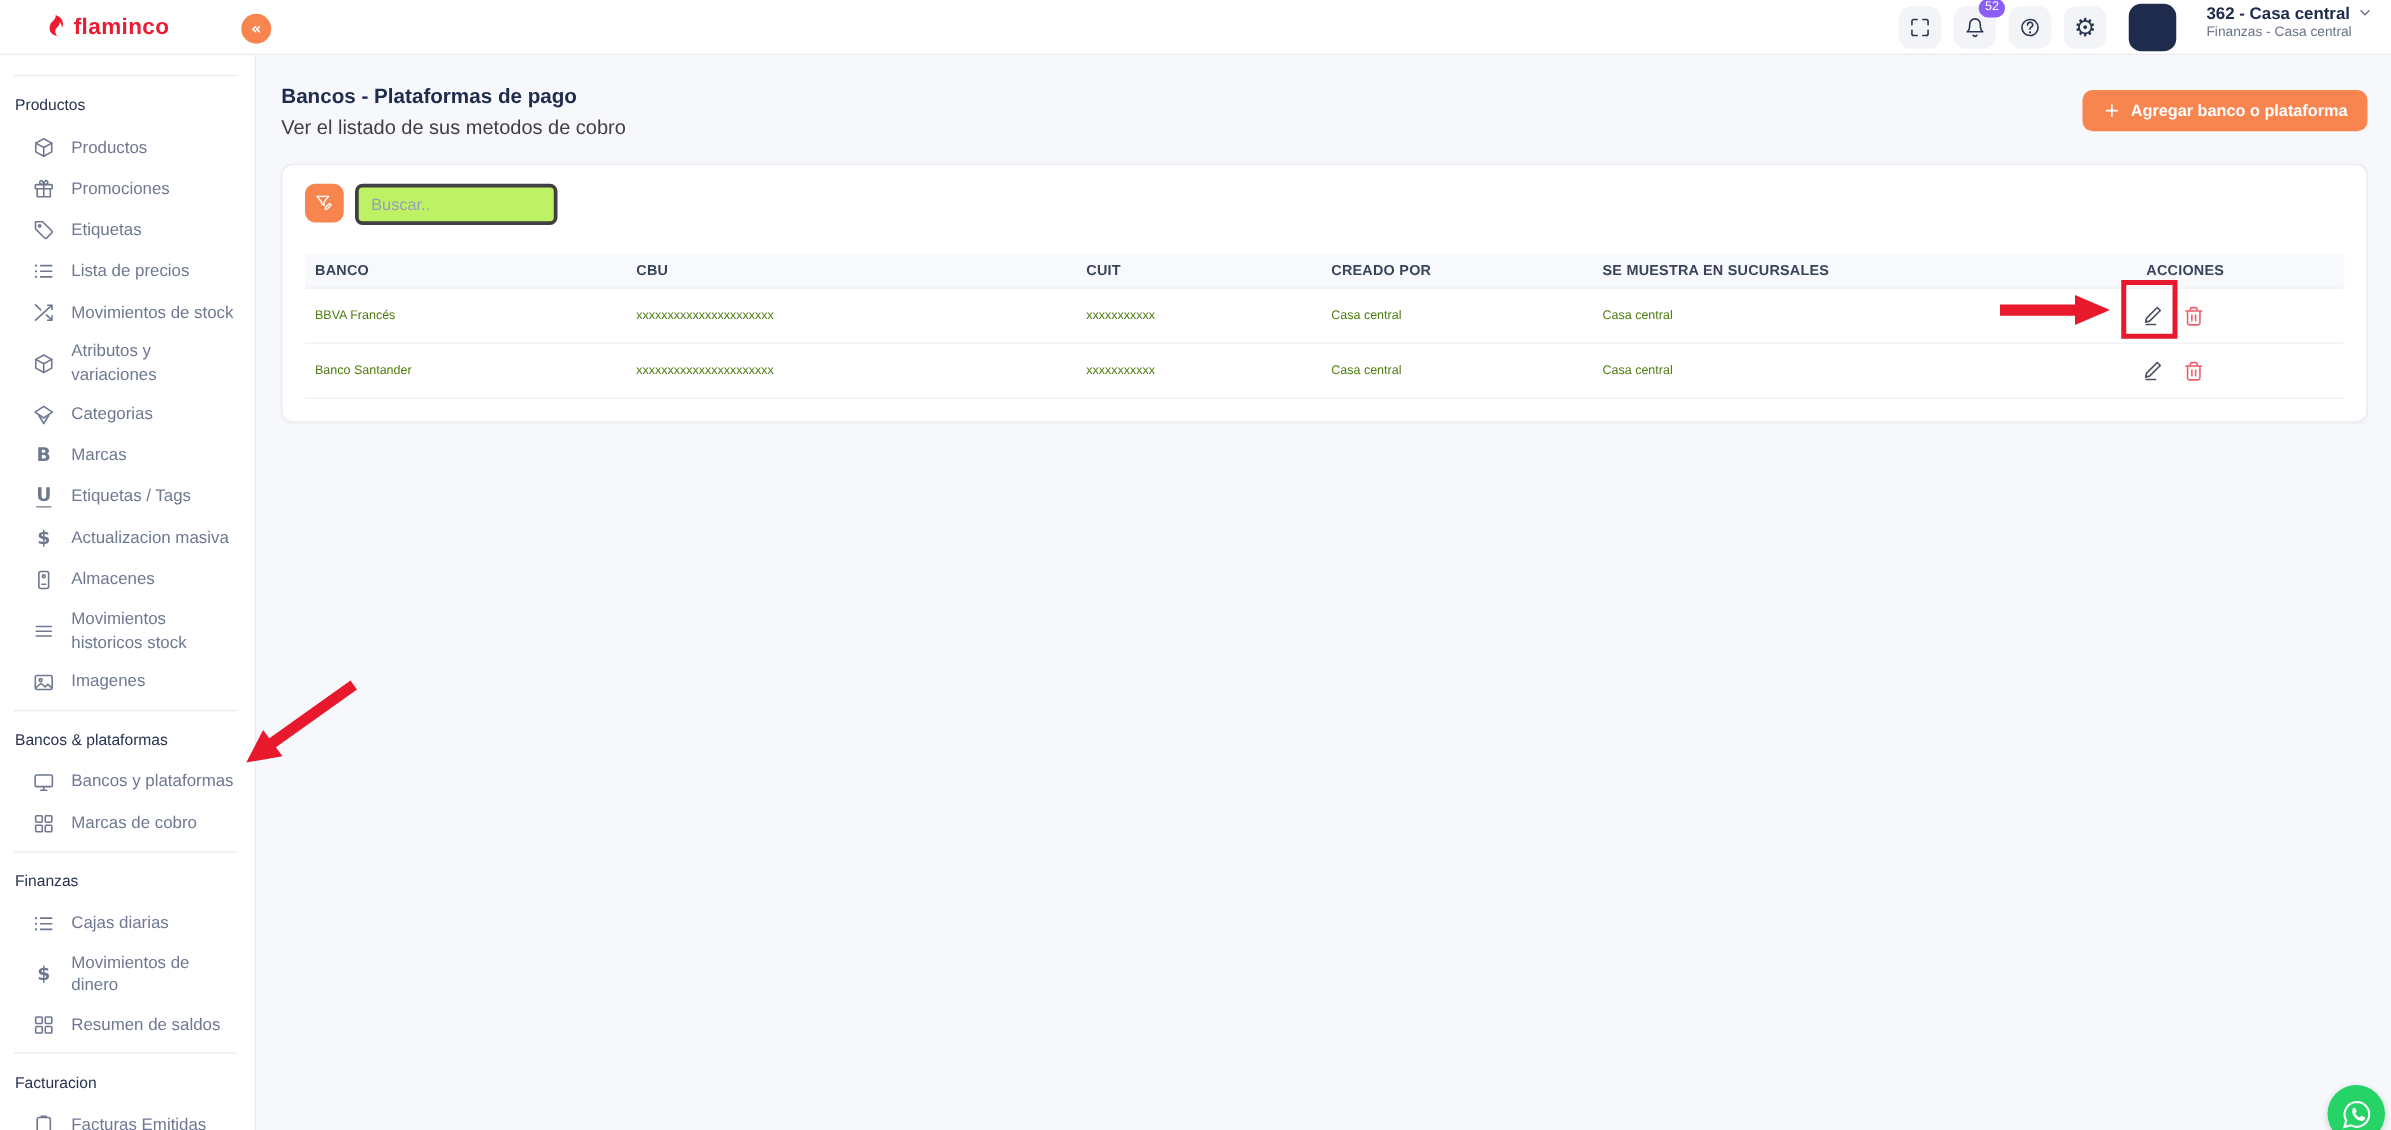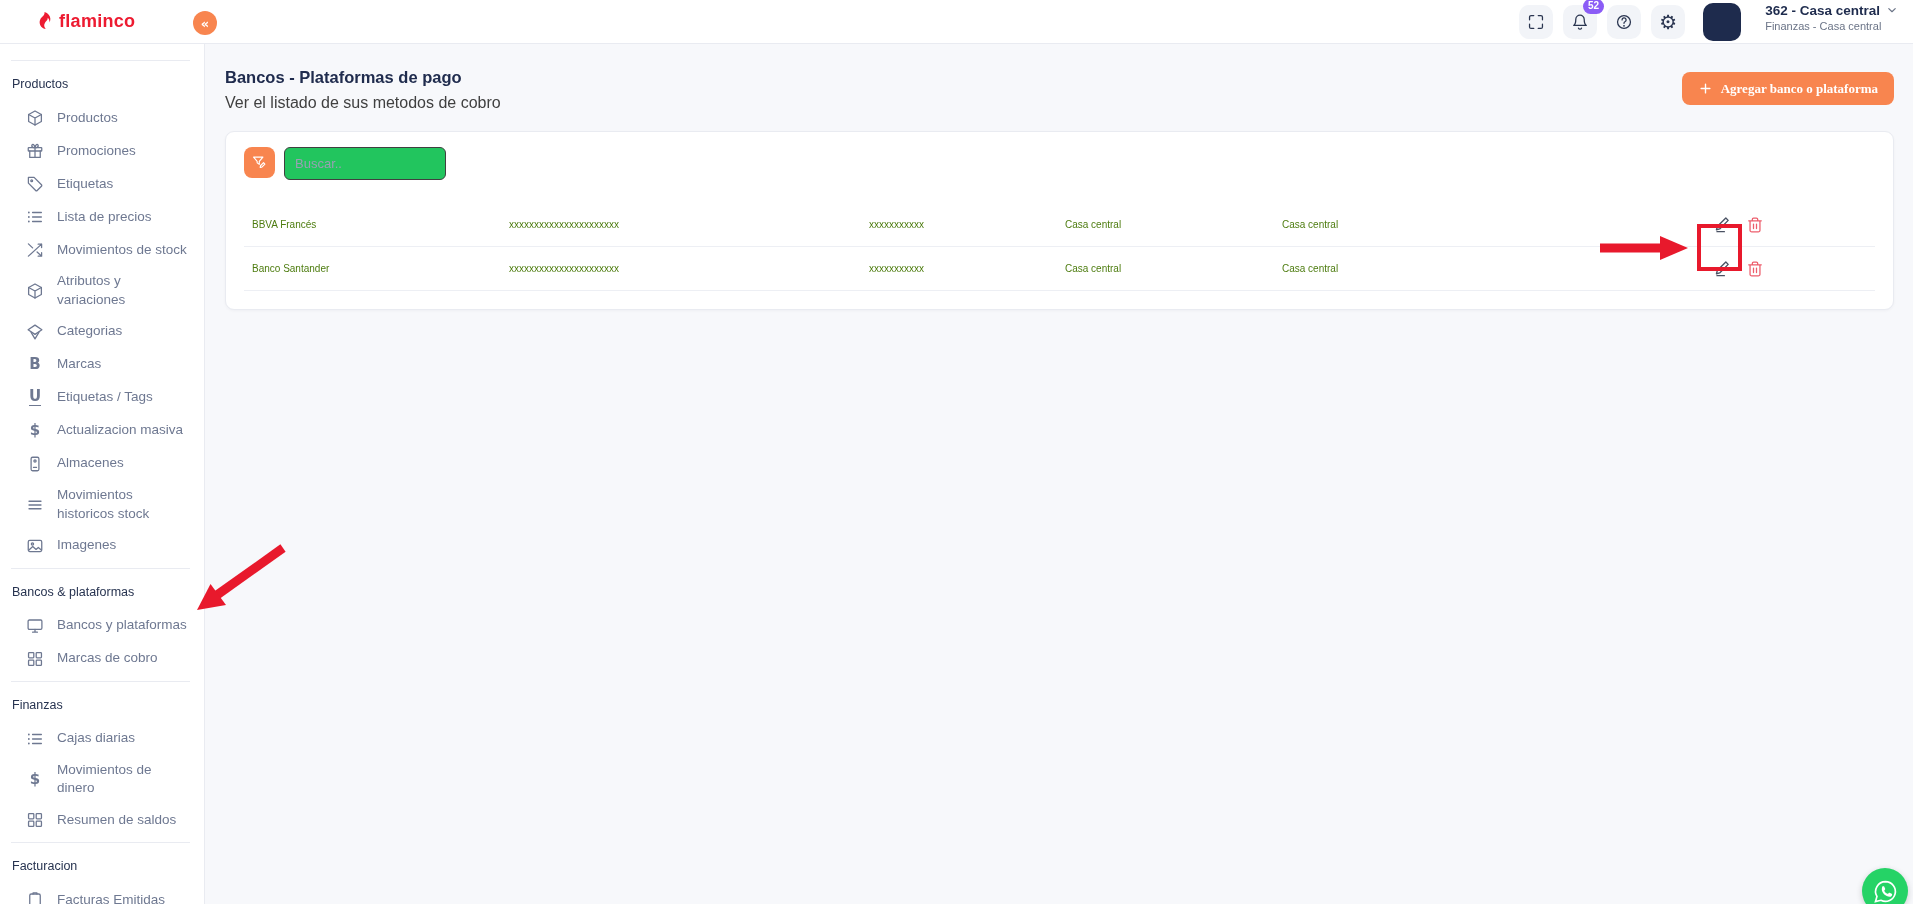--- a/index.html
+++ b/index.html
@@ -13,21 +13,21 @@
   .gear-g{font-size:20px;font-weight:400}
 
   
   .topbar{position:absolute;top:0;left:0;right:0;height:44px;background:#fff;border-bottom:1px solid #E9EBF1;display:flex;align-items:center;justify-content:space-between;padding:0 14px 0 33px;z-index:5}
   .brand{display:flex;align-items:center;gap:5px;color:#ED1B31}
   .brand .flame{width:21px;height:21px;color:#ED1B31}
   .brand-name{font-size:18px;font-weight:bold;letter-spacing:.3px}
   .topbar-right{display:flex;align-items:center;gap:10px}
   .icon-btn{position:relative;width:34px;height:34px;border-radius:10px;background:#F2F4F8;border:none;display:flex;align-items:center;justify-content:center;color:#2A3550;cursor:pointer}
   .icon-btn .icon{width:18px;height:18px}
-  .badge{position:absolute;top:-6px;right:-7px;background:#8b5cf6;color:#fff;font-size:10px;font-weight:bold;padding:2.5px 5px;border-radius:9px;line-height:1}
+  .badge{position:absolute;top:-6px;right:-7px;background:#8b5cf6;color:#fff;font-size:10px;font-weight:normal;padding:2.5px 5px;border-radius:9px;line-height:1}
   .account{display:flex;align-items:flex-start;gap:24px;margin-left:8px;cursor:pointer}
   .avatar{width:38px;height:38px;border-radius:10px;background:#1E2B4D}
   .account-name{font-size:13.5px;font-weight:bold;color:#1E2B4D;display:flex;align-items:center;gap:5px;white-space:nowrap}
   .account-sub{font-size:11px;color:#6B7487;margin-top:2px;white-space:nowrap}
   .chev{width:14px;height:14px;color:#6B7487}
 
   .collapse-btn{position:absolute;left:193px;top:11px;width:24px;height:24px;border-radius:50%;background:#F8854F;border:none;color:#fff;display:flex;align-items:center;justify-content:center;z-index:6;cursor:pointer}
   .collapse-btn .tglyph{font-size:13px;font-weight:bold}
 
   
@@ -37,28 +37,28 @@
   .side-item{display:flex;align-items:center;gap:13px;padding-left:26px;color:#6E7891;font-size:13.5px;min-height:22px;margin-bottom:11px;cursor:pointer}
   .sicon{width:18px;height:18px;display:flex;align-items:center;justify-content:center;color:#6E7891}
   .sicon .tglyph{font-size:15px}
   .slabel{max-width:135px;line-height:1.4}
 
   
   .main{position:absolute;left:205px;top:44px;right:0;bottom:0;padding:24px 19px 16px 20px}
   .page-head{display:flex;justify-content:space-between;align-items:flex-start}
   .page-title{font-size:16.5px;font-weight:bold;color:#202C4E}
   .page-sub{font-size:16px;color:#404040;margin-top:7px}
-  .add-btn{margin-top:4px;height:33px;padding:0 16px;background:#F8854F;color:#fff;border:none;border-radius:8px;font-size:13px;font-weight:bold;font-family:Liberation Serif, serif;display:flex;align-items:center;gap:8px;cursor:pointer}
+  .add-btn{margin-top:4px;height:33px;padding:0 16px;background:#F8854F;color:#fff;border:none;border-radius:8px;font-size:13px;font-weight:bold;font-family:Liberation Sans, sans-serif;display:flex;align-items:center;gap:8px;cursor:pointer}
   .add-btn .icon{width:15px;height:15px}
 
   .card{margin-top:19px;background:#fff;border:1px solid #E9EBF1;border-radius:9px;padding:15px 18px 18px;box-shadow:0 1px 3px rgba(20,30,60,.04)}
   .filter-row{display:flex;gap:9px;margin-bottom:23px}
   .filter-btn{width:31px;height:31px;background:#F8854F;border:none;border-radius:8px;color:#fff;display:flex;align-items:center;justify-content:center;cursor:pointer}
   .filter-btn .icon{width:17px;height:17px}
-  .search-input{width:162px;height:33px;border:1px solid #404040;border-radius:6px;padding:0 10px;font-size:13px;color:#3A455A;font-family:inherit;background:#22c55e;outline:none}
+  .search-input{width:162px;height:33px;border:3px solid #404040;border-radius:6px;padding:0 10px;font-size:13px;color:#3A455A;font-family:inherit;background:#bef264;outline:none}
   .search-input::placeholder{color:#98A0B3}
 
   .trow{display:grid;grid-template-columns:257px 360px 196px 217px 435px 1fr;align-items:center}
   .thead{background:#F8F9FC;height:28px;border-bottom:1px solid #EDEFF4}
   .th{font-size:11.5px;font-weight:bold;color:#39445A;padding-left:8px;letter-spacing:.2px}
   .tr{height:44px;border-bottom:1px solid #EDEFF4}
   .td{font-size:10px;color:#4d7c0f;padding-left:8px}
   .actions{display:flex;align-items:center;gap:14px;padding-left:4px}
   .act-btn{background:none;border:none;padding:0;cursor:pointer}
   .act-edit{width:19px;height:19px;color:#4A5263}
@@ -344,20 +344,28 @@
               <svg viewBox="0 0 24 24" fill="none" stroke="currentColor" stroke-width="1.6" stroke-linecap="round" stroke-linejoin="round">
                 <path d="M3.6 4.4h13.2l-5.1 6v4.2l-3-2.1v-2.1l-5.1-6z"></path>
                 <path d="M13.4 16.6l4.3-4.3 1.9 1.9-4.3 4.3-2.4.5.5-2.4z"></path>
               </svg>
             </span>
         </button>
         <input class="search-input" type="text" placeholder="Buscar.." style="">
       </div>
 
       <div class="tbl">
+        <div class="trow thead">
+          <div class="th">BANCO</div>
+          <div class="th">CBU</div>
+          <div class="th">CUIT</div>
+          <div class="th">CREADO POR</div>
+          <div class="th">SE MUESTRA EN SUCURSALES</div>
+          <div class="th">ACCIONES</div>
+        </div>
 
         <div class="trow tr">
           <div class="td">BBVA Francés</div>
           <div class="td">xxxxxxxxxxxxxxxxxxxxxx</div>
           <div class="td">xxxxxxxxxxx</div>
           <div class="td">Casa central</div>
           <div class="td">Casa central</div>
           <div class="actions">
             <button class="act-btn act-edit">
               <span class="icon" style="width:100%;height:100%">

